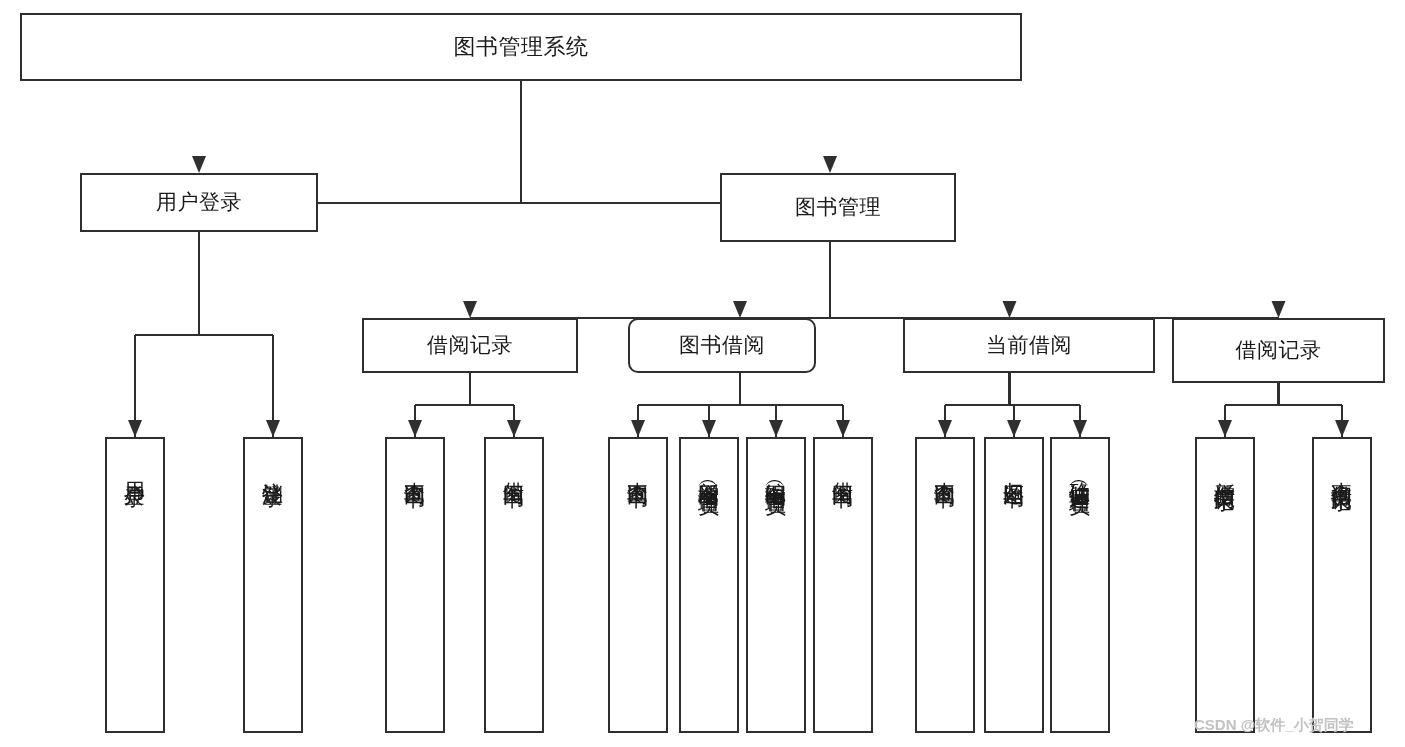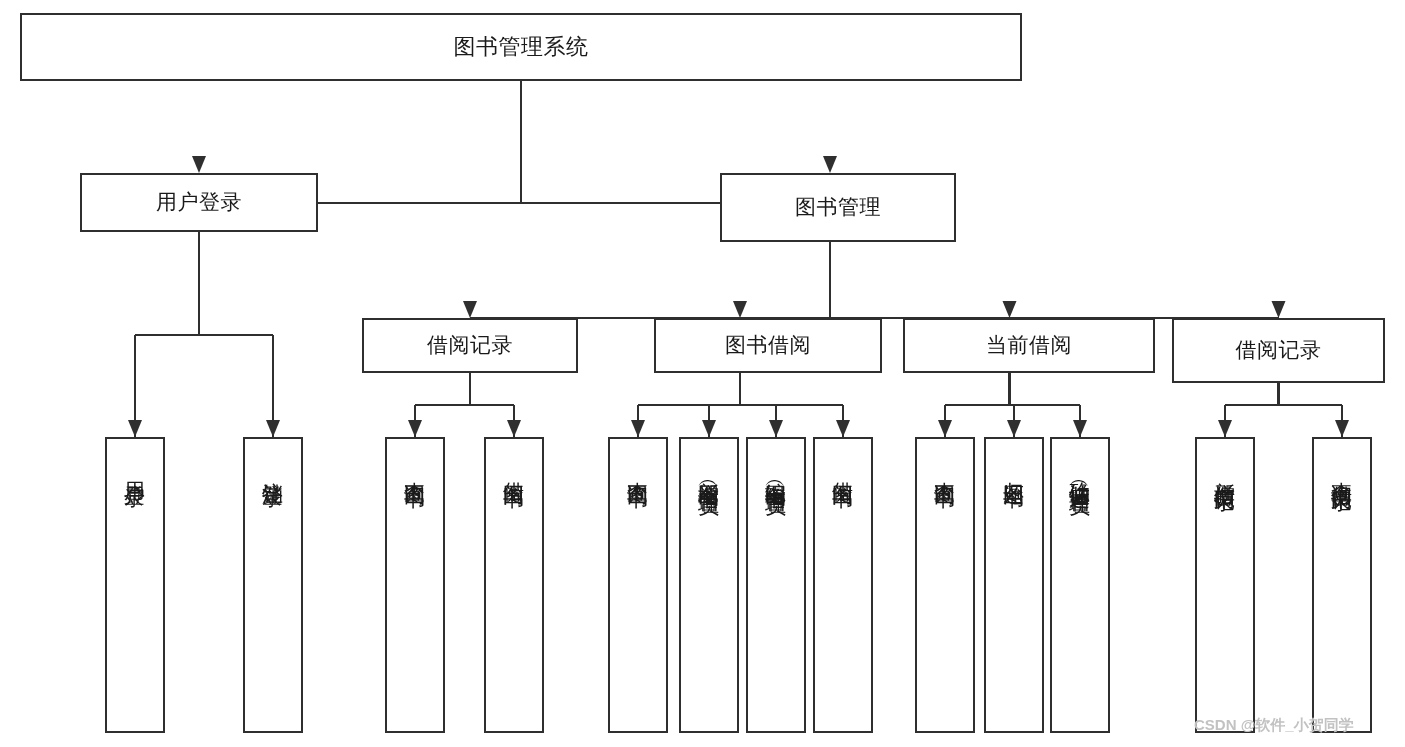--- a/index.html
+++ b/index.html
@@ -136,21 +136,21 @@
       </div>
       <div class="node horiz" style="left: 80px; top: 173px; width: 238px; height: 59px;">
         <span class="label">用户登录</span>
       </div>
       <div class="node horiz" style="left: 712px; top: 173px; width: 236px; height: 69px; margin-left: 8px;">
         <span class="label">图书管理</span>
       </div>
       <div class="node horiz" style="left: 362px; top: 318px; width: 216px; height: 55px;">
         <span class="label">借阅记录</span>
       </div>
-      <div class="node horiz" style="left: 654px; top: 318px; width: 228px; height: 55px;">
+      <div class="node horiz" style="left: 628px; top: 318px; width: 188px; height: 55px; border-radius: 10px;">
         <span class="label">图书借阅</span>
       </div>
       <div class="node horiz" style="left: 903px; top: 318px; width: 252px; height: 55px;">
         <span class="label">当前借阅</span>
       </div>
       <div class="node horiz" style="left: 1172px; top: 318px; width: 213px; height: 65px;">
         <span class="label">借阅记录</span>
       </div>
       <div class="node vert" style="left: 105px; top: 437px; width: 60px; height: 296px;">
         <span class="label">用户登录</span>

